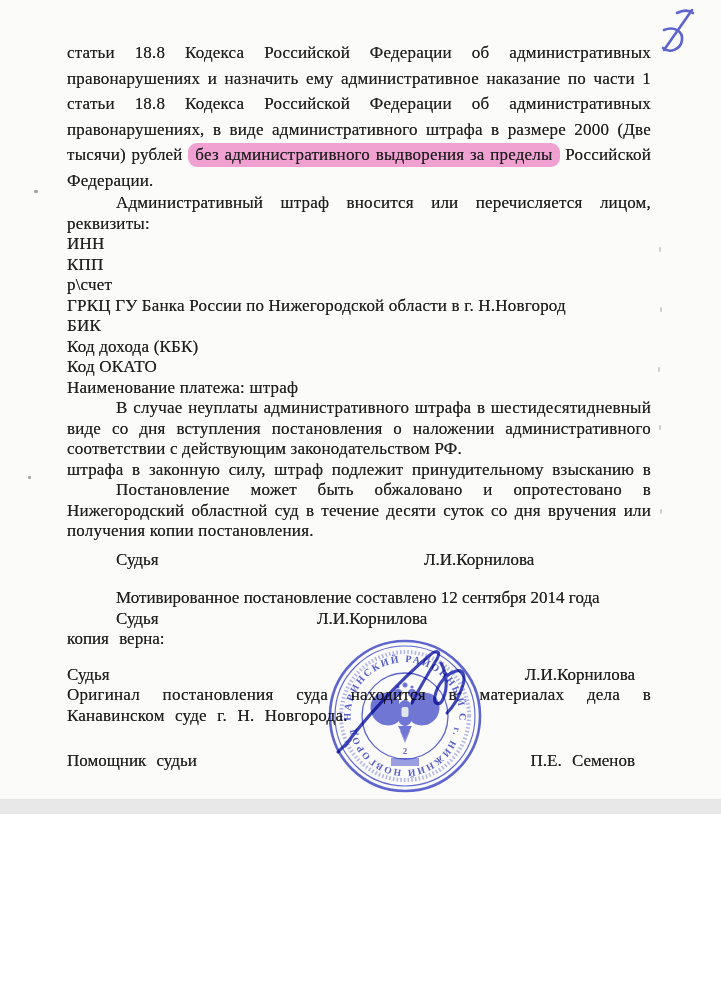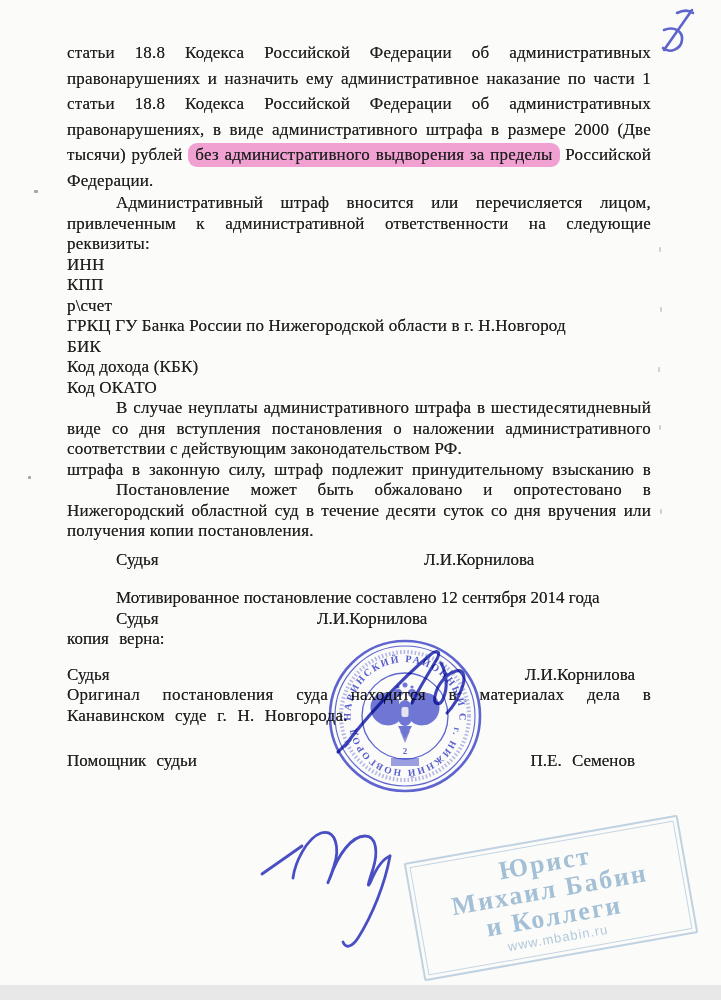--- a/index.html
+++ b/index.html
@@ -1,18 +1,18 @@
 <!DOCTYPE html>
 <html lang="ru"><head>
 <meta charset="utf-8">
 <style>
   html,body{margin:0;padding:0;background:#ffffff;}
   .page{
     position:relative;
-    width:721px;height:1000px;
+    width:721px;height:814px;
     background:#fbfbf9;
     overflow:hidden;
     font-family:"Liberation Serif", serif;
     color:#1f1f1f;
   }
   .content{
     position:absolute;
     left:67px;top:40px;width:584px;
   }
   .ln{
@@ -96,33 +96,33 @@
       <div class="ln jl">статьи 18.8 Кодекса Российской Федерации об административных</div>
       <div class="ln jl">правонарушениях и назначить ему административное наказание по части 1</div>
       <div class="ln jl">статьи 18.8 Кодекса Российской Федерации об административных</div>
       <div class="ln jl">правонарушениях, в виде административного штрафа в размере 2000 (Две</div>
       <div class="ln jl"><span>тысячи) рублей </span><span class="hl">без административного выдворения за пределы</span><span> Российской</span></div>
       <div class="ln ll">Федерации.</div>
     </div>
 
     <div class="sec">
       <div class="ln jl ind">Административный штраф вносится или перечисляется лицом,</div>
-      <div class="ln jl">привлеченным к административной ответственности на следующие</div>
       <div class="ln ll">реквизиты:</div>
     </div>
 
 
     <div class="sec">
       <div class="ln ll">ИНН</div>
       <div class="ln ll">КПП</div>
       <div class="ln ll">р\счет</div>
       <div class="ln ll">ГРКЦ ГУ Банка России по Нижегородской области в г. Н.Новгород</div>
       <div class="ln ll">БИК</div>
       <div class="ln ll">Код дохода (КБК)</div>
       <div class="ln ll">Код ОКАТО</div>
+      <div class="ln ll">Наименование платежа: штраф</div>
     </div>
 
     <div class="sec">
       <div class="ln jl ind">В случае неуплаты административного штрафа в шестидесятидневный</div>
       <div class="ln jl">виде со дня вступления постановления о наложении административного</div>
       <div class="ln ll">соответствии с действующим законодательством РФ.</div>
       <div class="ln jl">штрафа в законную силу, штраф подлежит принудительному взысканию в</div>
     </div>
 
     <div class="sec">

